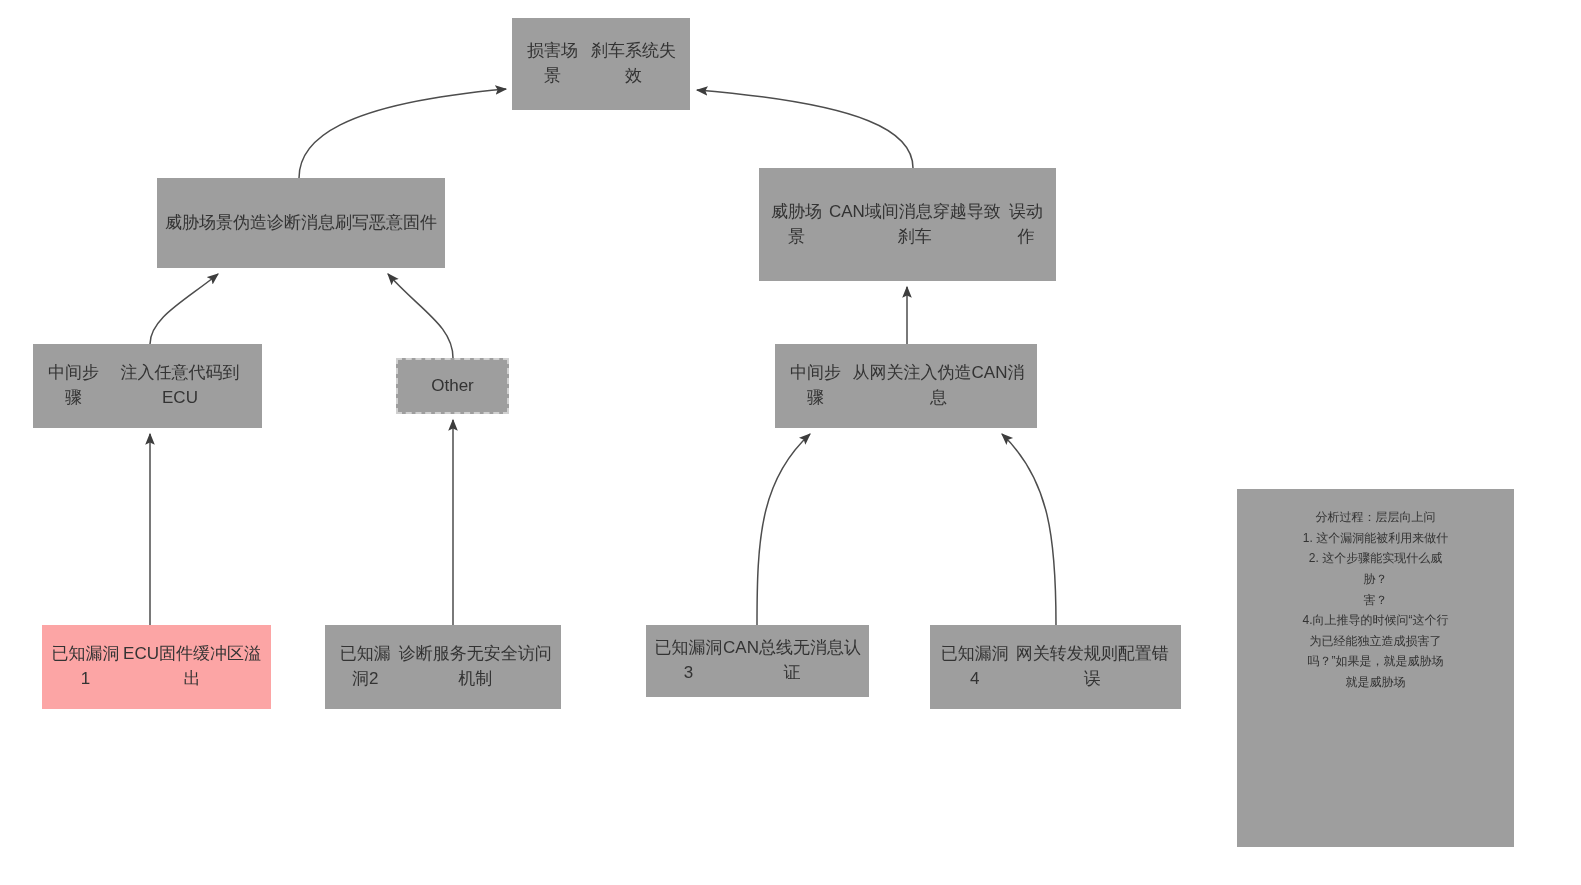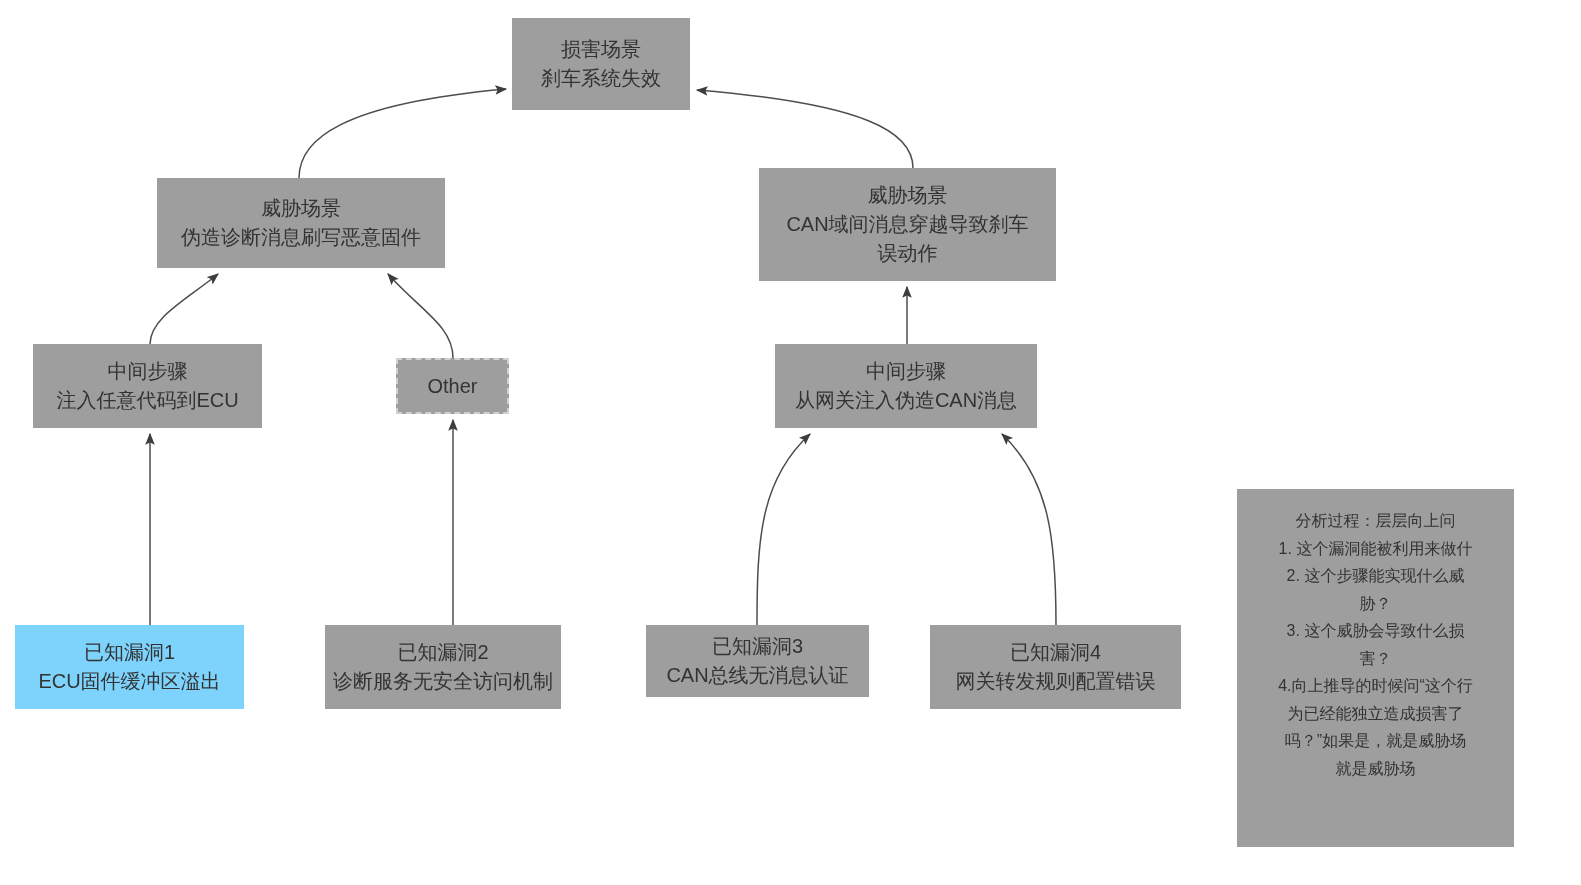--- a/index.html
+++ b/index.html
@@ -22,39 +22,39 @@
     position: absolute;
     left: 0; top: 0;
     width: 1581px; height: 885px;
     pointer-events: none;
   }
   .node {
     position: absolute;
     background: #9e9e9e;
     color: #333333;
     display: flex;
-    flex-direction: column;
+    flex-direction: row;
     align-items: center;
     justify-content: center;
     text-align: center;
     line-height: 1.45;
-    font-size: 20px;
+    font-size: 17px;
     padding: 4px 8px;
     white-space: pre-line;
   }
   .node .line { display: block; }
   .node.sketch {
     border: 2px dashed #d0d0d0;
     background-clip: padding-box;
   }
   .legend {
     position: absolute;
     background: #9e9e9e;
     color: #333333;
-    font-size: 16px;
+    font-size: 12px;
     line-height: 1.72;
     text-align: center;
     padding: 18px 14px 14px 14px;
     display: flex;
     flex-direction: column;
     align-items: center;
     justify-content: flex-start;
   }
   .legend .l { display: block; width: 100%; }
 </style>
@@ -82,32 +82,31 @@
     </g>
   </svg>
 
   <div id="nodes">
       <div class="node" style="left: 512px; top: 18px; width: 178px; height: 92px; background: rgb(158, 158, 158); color: rgb(51, 51, 51);"><span class="line">损害场景</span><span class="line">刹车系统失效</span></div>
       <div class="node" style="left: 157px; top: 178px; width: 288px; height: 90px; background: rgb(158, 158, 158); color: rgb(51, 51, 51);"><span class="line">威胁场景</span><span class="line">伪造诊断消息刷写恶意固件</span></div>
       <div class="node" style="left: 759px; top: 168px; width: 297px; height: 113px; background: rgb(158, 158, 158); color: rgb(51, 51, 51);"><span class="line">威胁场景</span><span class="line">CAN域间消息穿越导致刹车</span><span class="line">误动作</span></div>
       <div class="node" style="left: 33px; top: 344px; width: 229px; height: 84px; background: rgb(158, 158, 158); color: rgb(51, 51, 51);"><span class="line">中间步骤</span><span class="line">注入任意代码到ECU</span></div>
       <div class="node sketch" style="left: 396px; top: 358px; width: 113px; height: 56px; background: rgb(158, 158, 158); color: rgb(51, 51, 51);"><span class="line">Other</span></div>
       <div class="node" style="left: 775px; top: 344px; width: 262px; height: 84px; background: rgb(158, 158, 158); color: rgb(51, 51, 51);"><span class="line">中间步骤</span><span class="line">从网关注入伪造CAN消息</span></div>
-      <div class="node" style="left: 15px; top: 625px; width: 229px; height: 84px; background: #7dd3fc; color: rgb(51, 51, 51);"><span class="line">已知漏洞1</span><span class="line">ECU固件缓冲区溢出</span></div>
+      <div class="node" style="left: 42px; top: 625px; width: 229px; height: 84px; background: #fca5a5; color: rgb(51, 51, 51);"><span class="line">已知漏洞1</span><span class="line">ECU固件缓冲区溢出</span></div>
       <div class="node" style="left: 325px; top: 625px; width: 236px; height: 84px; background: rgb(158, 158, 158); color: rgb(51, 51, 51);"><span class="line">已知漏洞2</span><span class="line">诊断服务无安全访问机制</span></div>
       <div class="node" style="left: 646px; top: 625px; width: 223px; height: 72px; background: rgb(158, 158, 158); color: rgb(51, 51, 51);"><span class="line">已知漏洞3</span><span class="line">CAN总线无消息认证</span></div>
       <div class="node" style="left: 930px; top: 625px; width: 251px; height: 84px; background: rgb(158, 158, 158); color: rgb(51, 51, 51);"><span class="line">已知漏洞4</span><span class="line">网关转发规则配置错误</span></div>
     </div>
 
   <div class="legend" id="legend" style="left: 1237px; top: 489px; width: 277px; height: 358px; background: rgb(158, 158, 158); color: rgb(51, 51, 51);">
       <span class="l">分析过程：层层向上问</span>
       <span class="l">1. 这个漏洞能被利用来做什</span>
       <span class="l">2. 这个步骤能实现什么威</span>
       <span class="l">胁？</span>
-      <span class="l">3. 这个威胁会导致什么损</span>
       <span class="l">害？</span>
       <span class="l">4.向上推导的时候问“这个行</span>
       <span class="l">为已经能独立造成损害了</span>
       <span class="l">吗？”如果是，就是威胁场</span>
       <span class="l">就是威胁场</span>
     </div>
 
 </div>
 
 </body></html>

